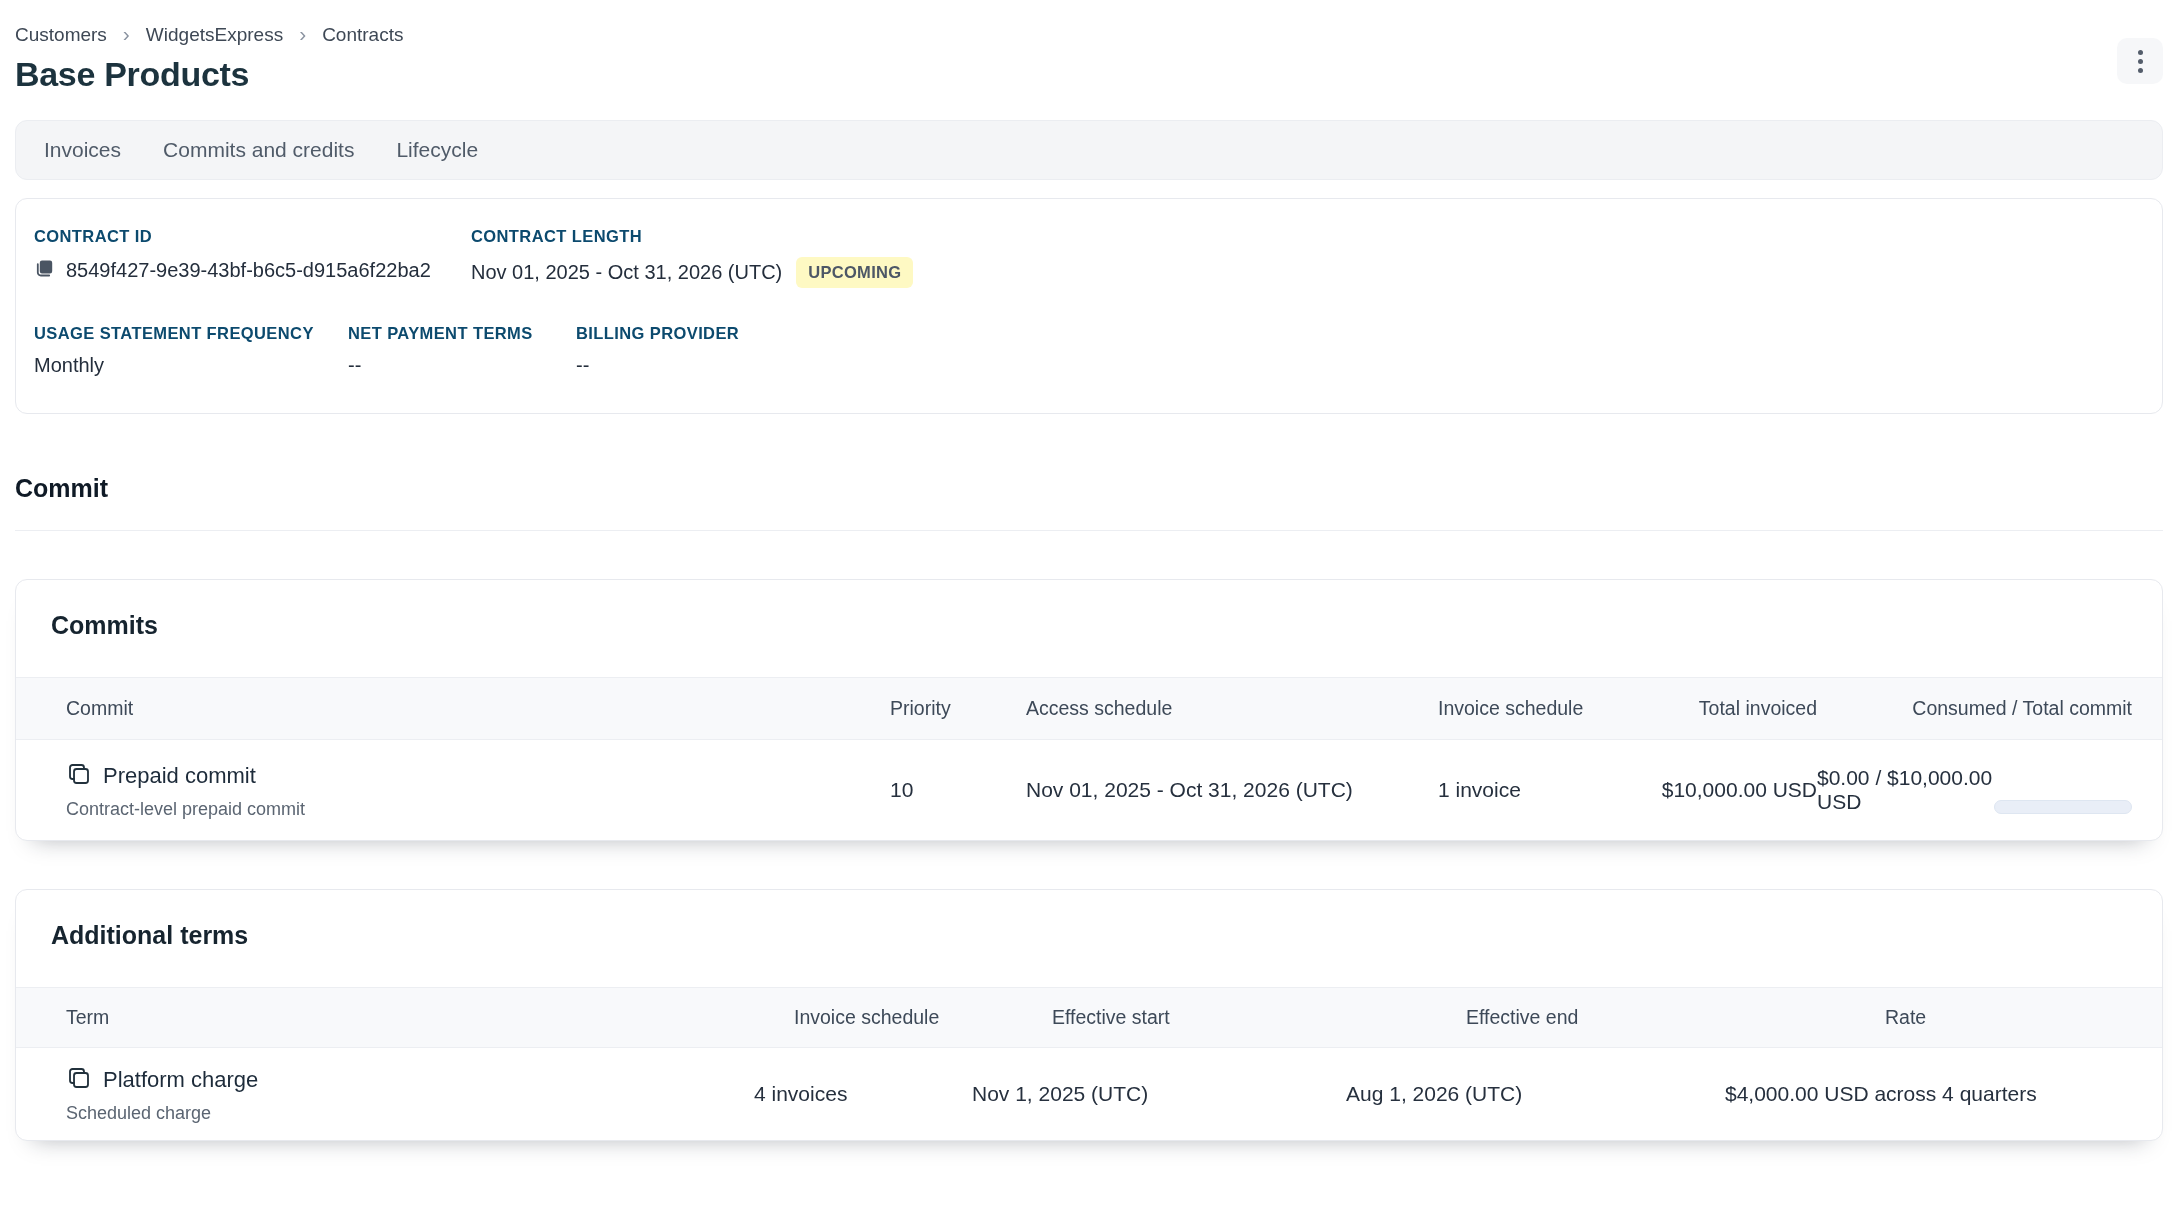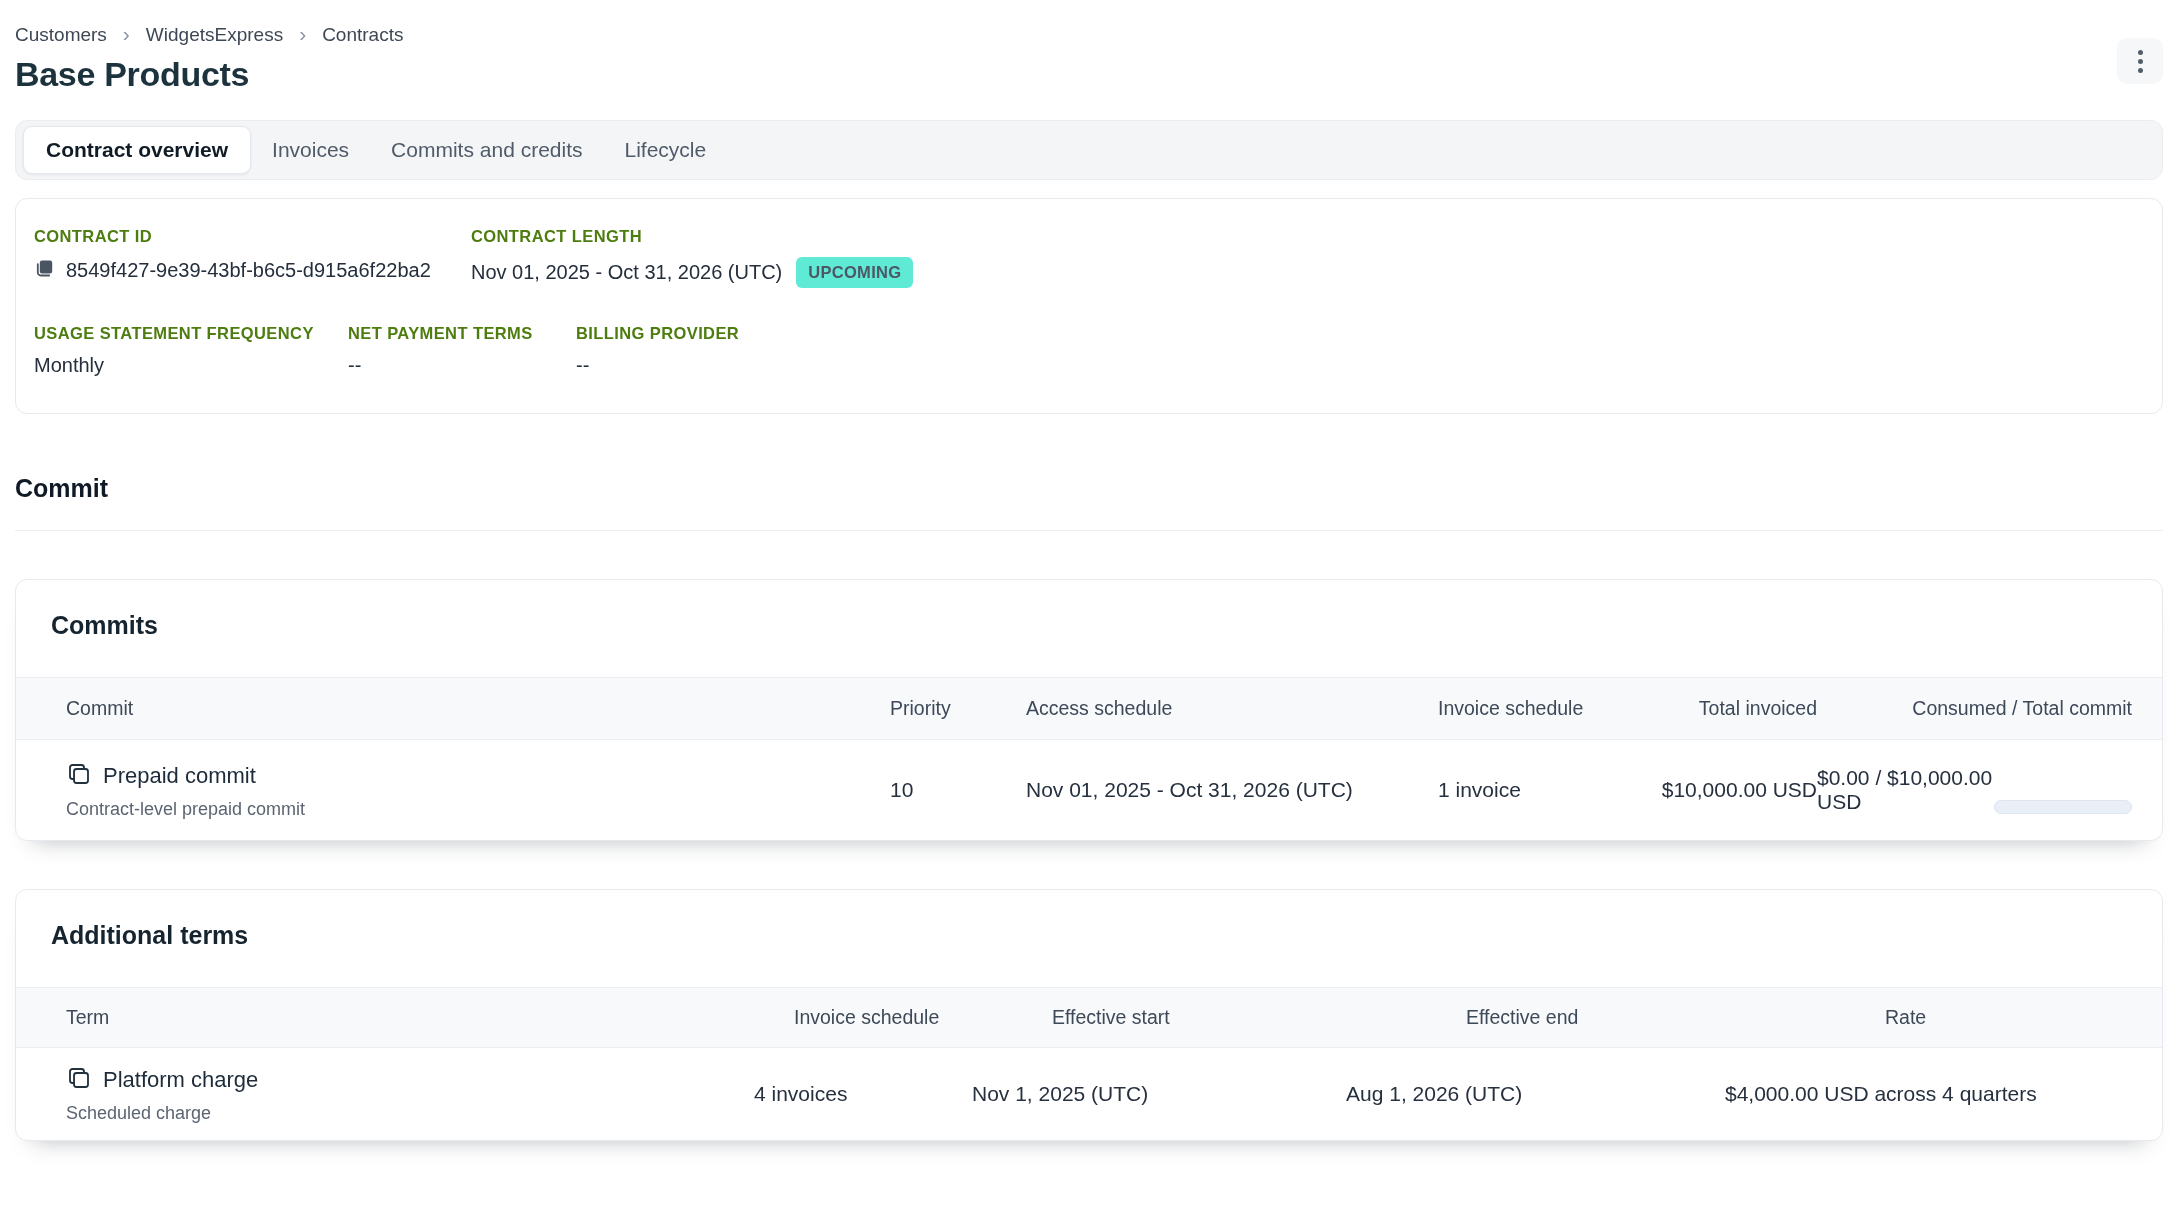--- a/index.html
+++ b/index.html
@@ -53,27 +53,27 @@
     padding: 22px 18px; font-size: 22px; color: #303a46;
   }
   .details-body { padding: 28px 18px 36px 18px; }
   .detail-row { display: flex; }
   .detail-row + .detail-row { margin-top: 36px; }
   .f-w1 { width: 437px; flex: none; }
   .f-w2 { width: 314px; flex: none; }
   .f-w3 { width: 228px; flex: none; }
   .field-label {
     font-size: 16.5px; font-weight: 600; letter-spacing: 0.4px;
-    color: #4d7c0f; text-transform: uppercase;
+    color: #0c4a6e; text-transform: uppercase;
   }
   .field-value { margin-top: 11px; font-size: 20px; color: #242e3c; display: flex; align-items: center; }
   .id-icon { color: #4a5563; margin-right: 10px; flex: none; cursor: pointer; }
   .badge {
     display: inline-block; margin-left: 14px; padding: 6px 12px;
-    background: #5eead4; color: #4d5766; border-radius: 6px;
+    background: #fef9c3; color: #4d5766; border-radius: 6px;
     font-size: 16.5px; font-weight: 700; letter-spacing: 0.3px; text-align: right;
   }
 
   
   h2.terms-heading { margin-top: 60px; font-size: 25px; font-weight: 700; color: #0f1a26; }
   .divider { margin-top: 27px; height: 1px; background: #eceef2; }
 
   
   .table-card { margin-top: 48px; box-shadow: 0 16px 22px -18px rgba(25,35,50,0.35); }
   .table-card h3 { padding: 31px 35px 37px 35px; font-size: 25px; font-weight: 700; color: #16242f; }
@@ -122,21 +122,20 @@
   <h1 class="page-title">Base Products</h1>
   <button class="kebab-btn">
     <span class="kebab-icon">
         <i></i>
         <i></i>
         <i></i>
       </span>
   </button>
 
   <div class="tabstrip">
-    <button class="tab active">Contract overview</button>
     <button class="tab">Invoices</button>
     <button class="tab">Commits and credits</button>
     <button class="tab">Lifecycle</button>
   </div>
 
   <section class="card details-card">
     <div class="details-body">
       <div class="detail-row">
         <div class="f-w1">
           <div class="field-label">Contract ID</div>

